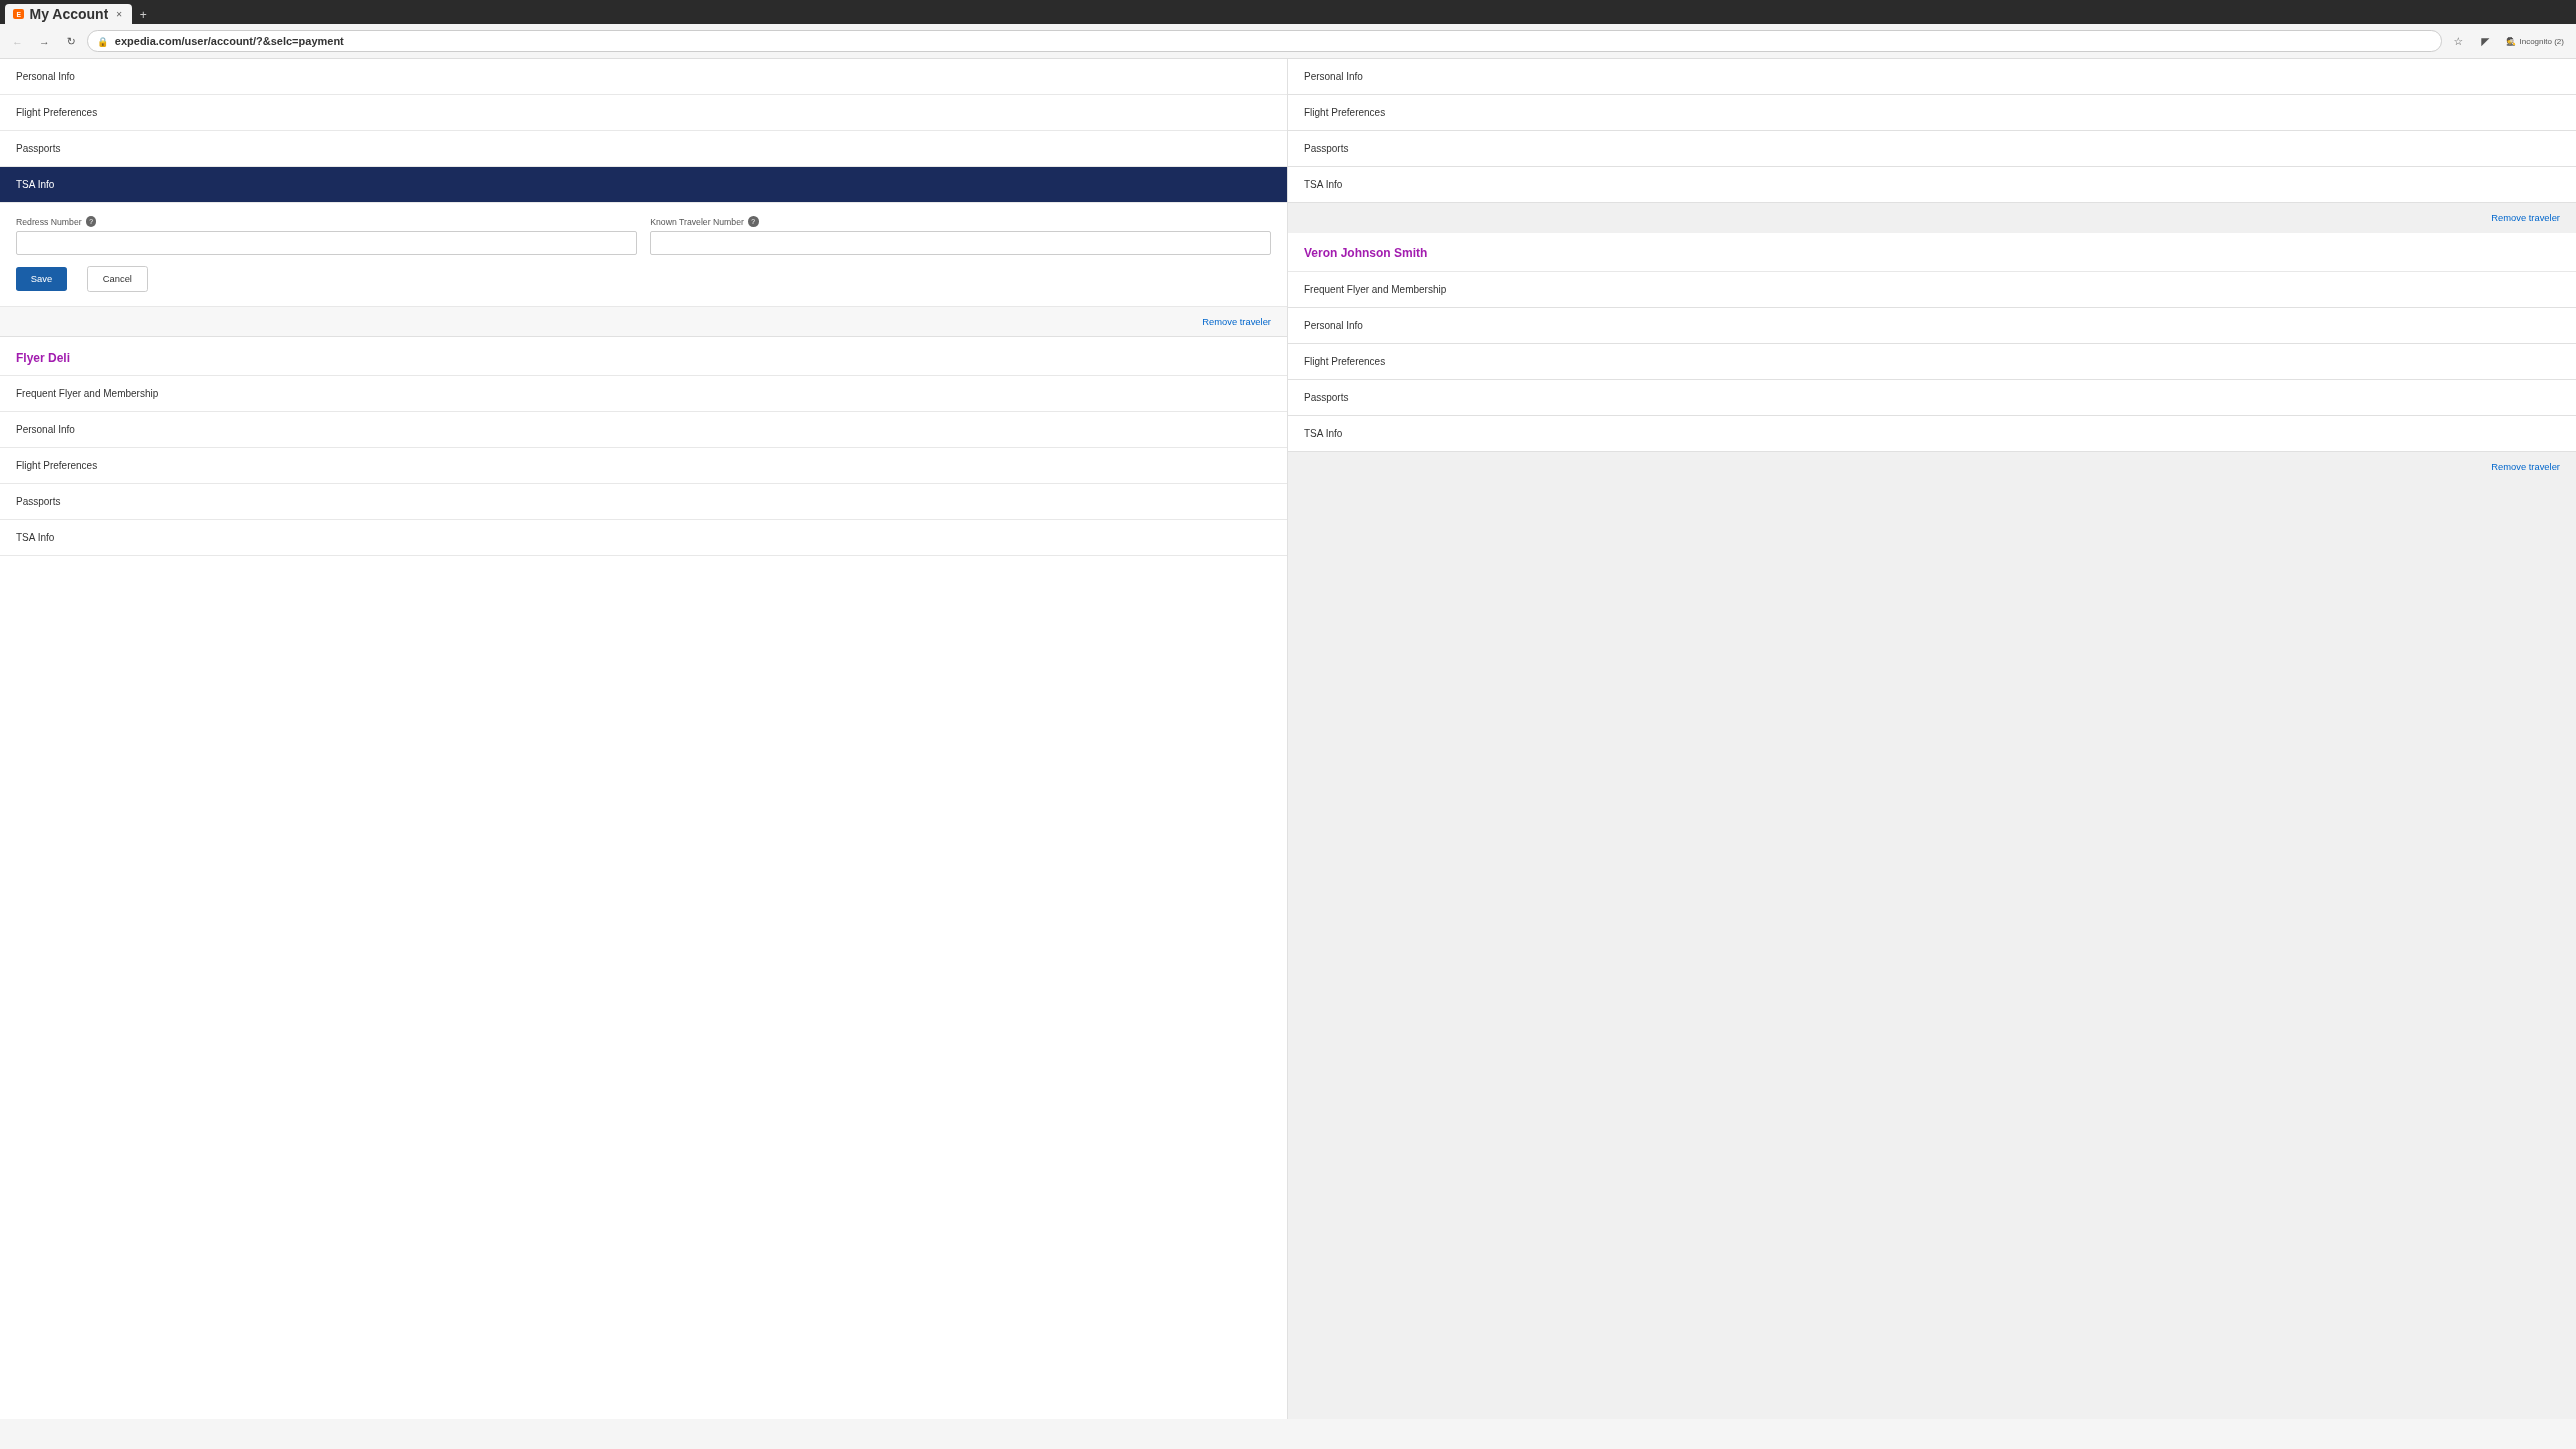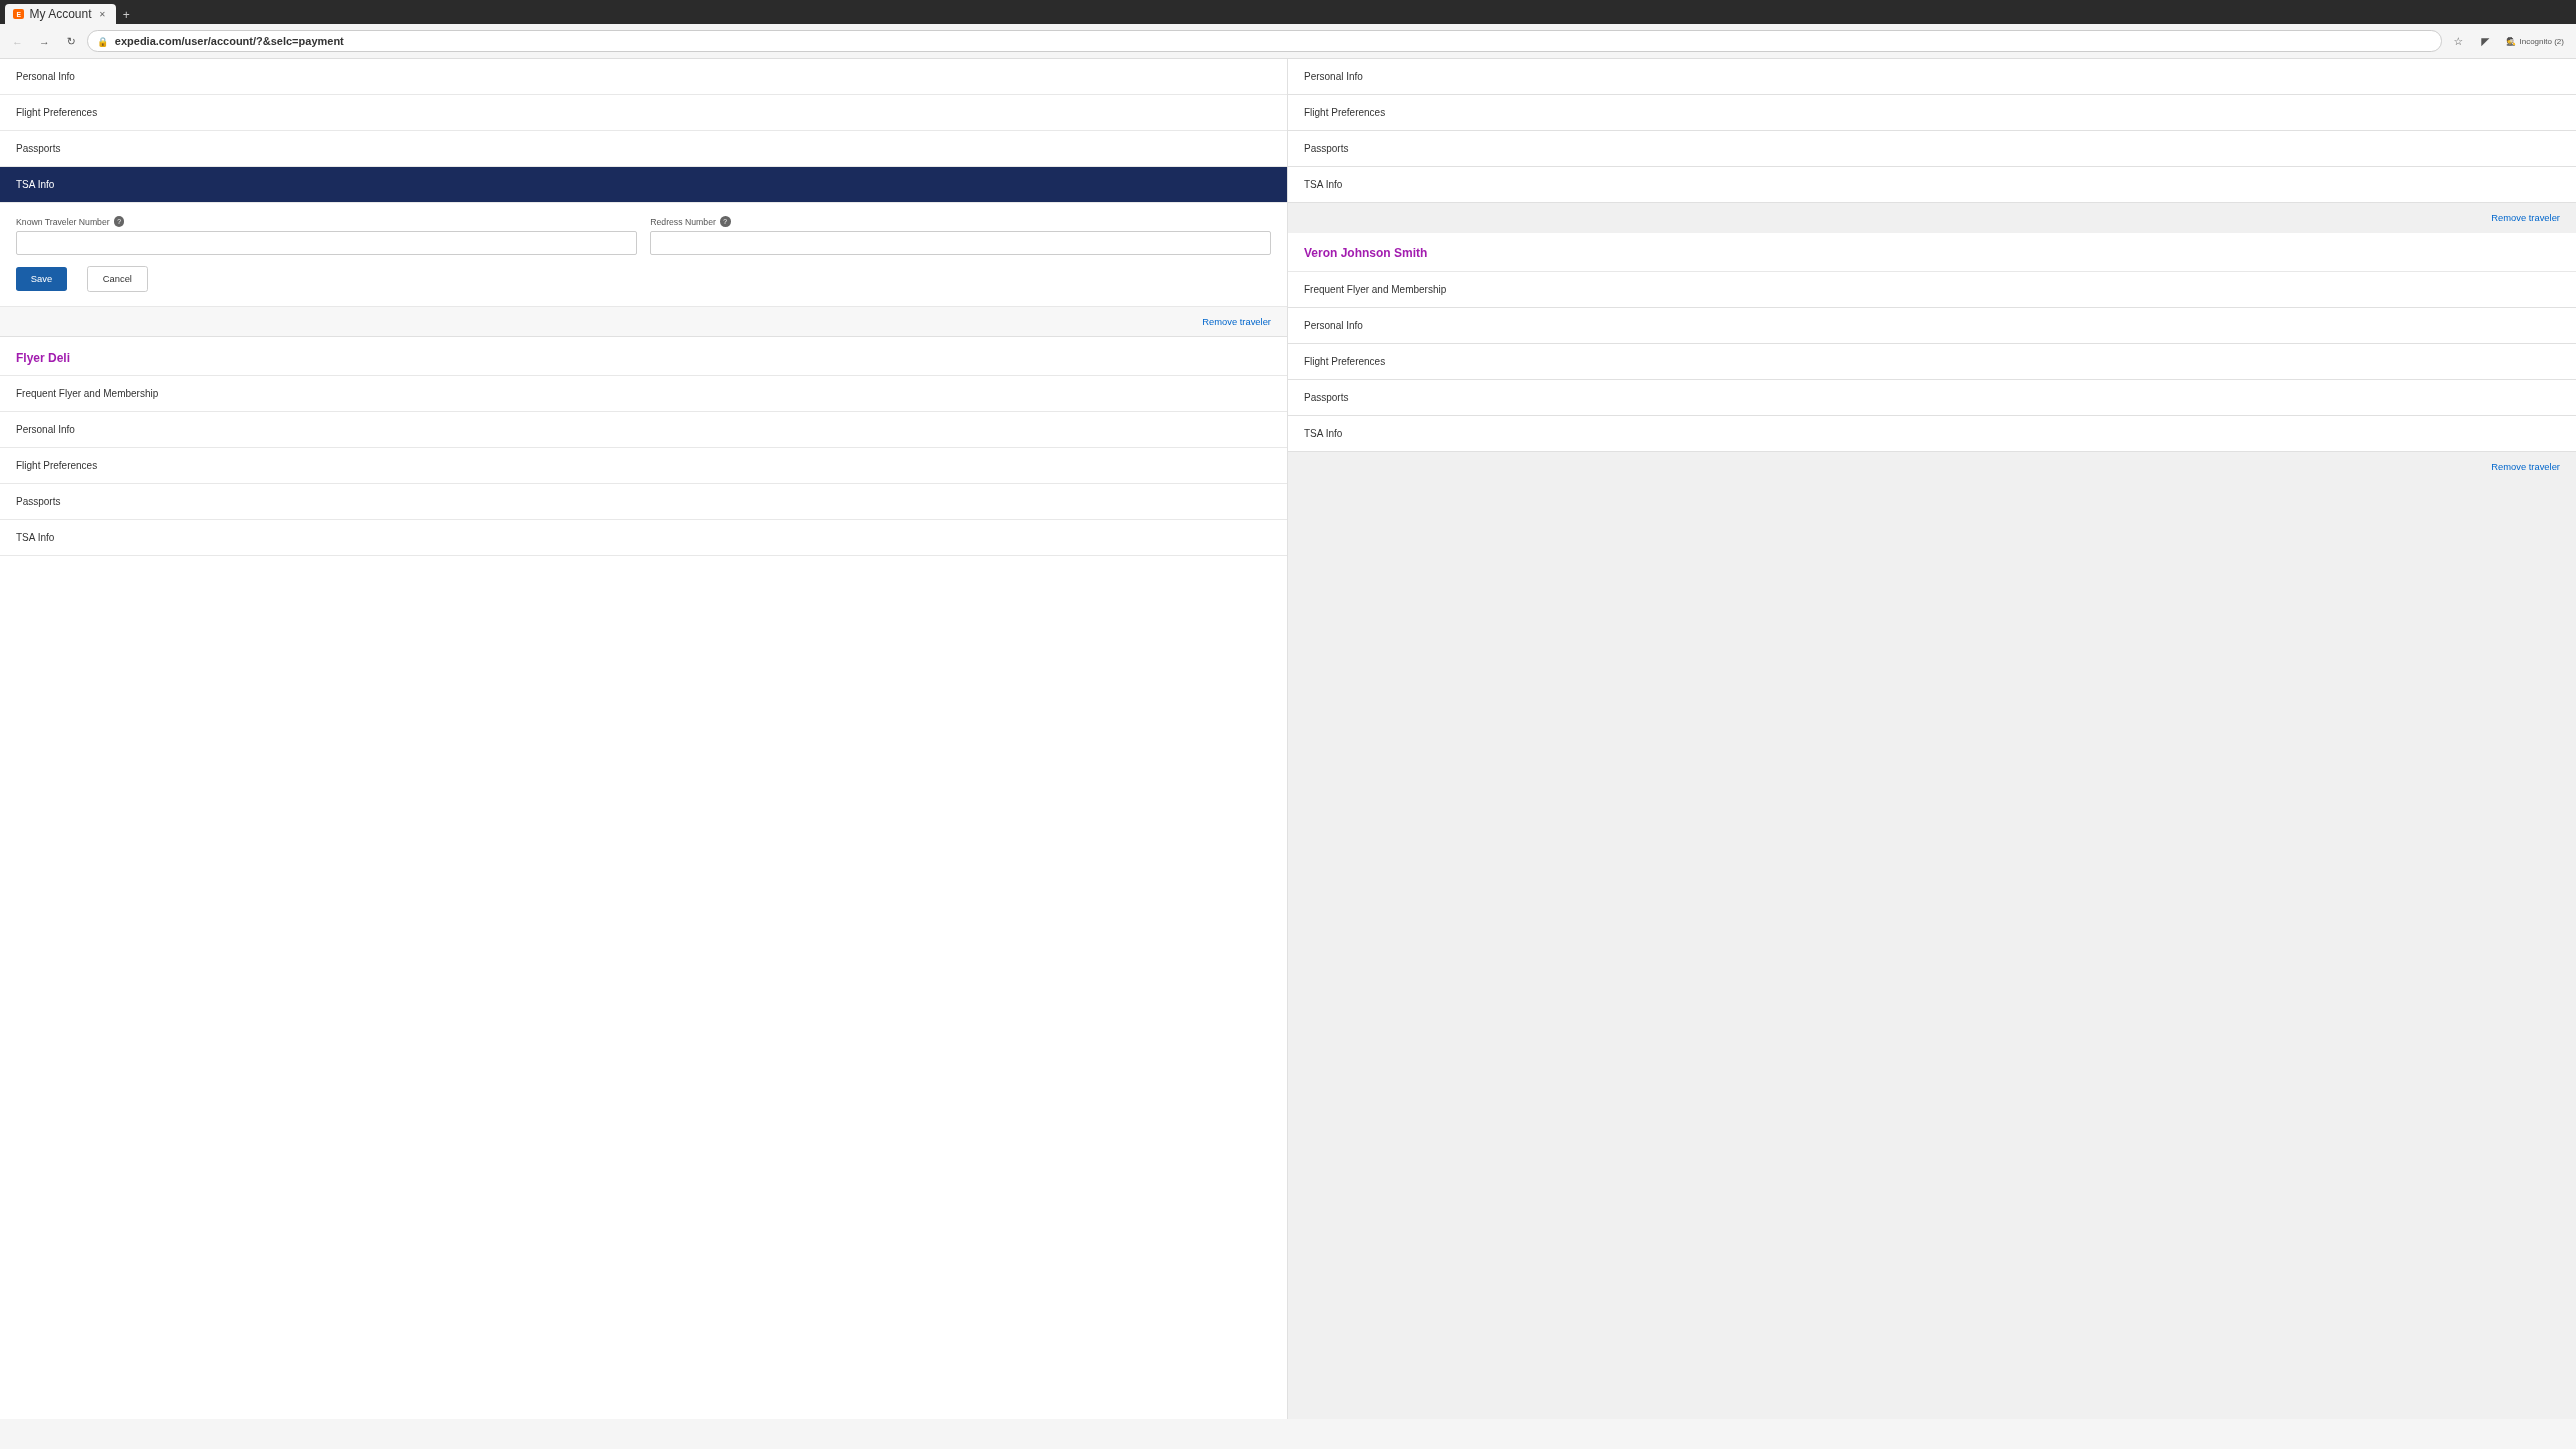--- a/index.html
+++ b/index.html
@@ -31,22 +31,22 @@
       max-width: 161px;
     }
     .tab-favicon {
       width: 10.7px; height: 10.7px;
       background: #f60; border-radius: 2px;
       font-size: 6.7px; color: white;
       display: flex; align-items: center; justify-content: center;
       font-weight: bold;
     }
     .tab-title {
-      flex: 1; font-size: 12px; color: #333;
-      white-space: nowrap; overflow: hidden; text-overflow: ellipsis;
+      flex: 1; font-size: 14px; color: #333;
+      white-space: nowrap; overflow: hidden; text-overflow: ellipsis; font-weight: bold;
     }
     .tab-close {
       width: 10.7px; height: 10.7px;
       border: none; background: transparent;
       font-size: 8px; color: #666; cursor: pointer;
       border-radius: 50%;
       display: flex; align-items: center; justify-content: center;
     }
     .tab-new {
       width: 19px; height: 19px;
@@ -294,29 +294,29 @@
       <div class="nav-item">Flight Preferences</div>
       <div class="nav-item">Passports</div>
       <div class="nav-item active">
         <span>TSA Info</span>
       </div>
 
       <div class="tsa-form">
         <div class="form-row">
           <div class="form-group">
             <div class="form-label">
-              <span>Known Traveler Number</span>
-              <span class="help-icon" title="Known Traveler Number help">?</span>
+              <span>Redress Number</span>
+              <span class="help-icon" title="Redress Number help">?</span>
             </div>
             <input class="form-input" type="text" style="">
           </div>
           <div class="form-group">
             <div class="form-label">
-              <span>Redress Number</span>
-              <span class="help-icon" title="Redress Number help">?</span>
+              <span>Known Traveler Number</span>
+              <span class="help-icon" title="Known Traveler Number help">?</span>
             </div>
             <input class="form-input" type="text" style="">
           </div>
         </div>
         <div class="btn-row">
           <button class="btn-save">Save</button>
           <button class="btn-cancel">Cancel</button>
         </div>
       </div>
 

